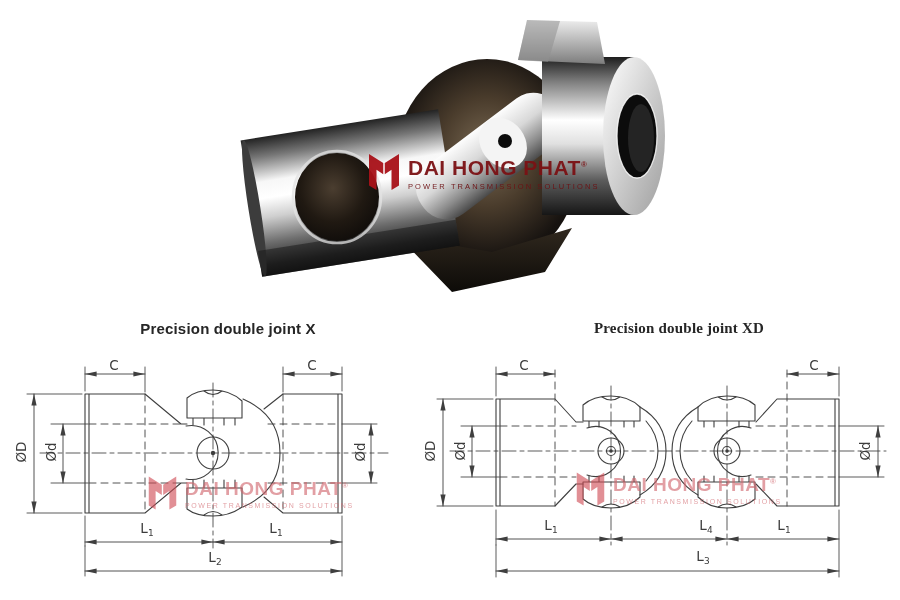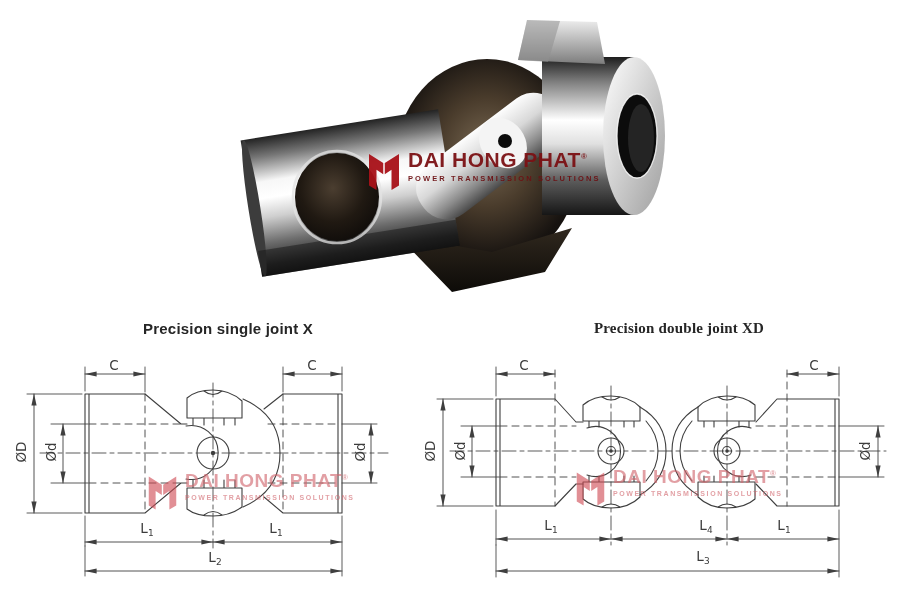--- a/index.html
+++ b/index.html
@@ -24,23 +24,23 @@
   .p-sl1a{left:147px;top:530px}  .p-sl1b{left:276px;top:530px} .p-sl2{left:215px;top:559px}
 
   .p-dc1{left:524px;top:366px}   .p-dc2{left:814px;top:366px}
   .p-dD {left:431px;top:451px}   .p-dd1{left:461px;top:451px}  .p-dd2{left:866px;top:451px}
   .p-dl1a{left:551px;top:527px}  .p-dl4{left:706px;top:527px}  .p-dl1b{left:784px;top:527px}
   .p-dl3{left:703px;top:558px}
 
   
   .wm{position:absolute;display:flex;align-items:flex-start;gap:6px;pointer-events:none;}
   .wm .txt{display:flex;flex-direction:column;}
-  .wm .brand{font-weight:bold;white-space:nowrap;letter-spacing:.5px;}
+  .wm .brand{font-weight:bold;white-space:nowrap;letter-spacing:.5px;margin-top:8px;}
   .wm .brand sup{font-size:8px;}
-  .wm .tag{white-space:nowrap;font-weight:bold;text-align:center;}
+  .wm .tag{white-space:nowrap;font-weight:normal;text-align:center;}
   .wm-photo{left:366px;top:148px;color:#7b1114;opacity:.95;}
   .wm-photo .logo{width:36px;height:48px;color:#a81118;}
   .wm-photo .brand{font-size:21px;}
   .wm-photo .tag{font-size:7.5px;letter-spacing:2.1px;margin-top:2px;color:#6d1013;}
   .wm-faded{color:#d1666d;opacity:.62;}
   .wm-faded .logo{width:33px;height:46px;color:#cf4c55;}
   .wm-faded .brand{font-size:19px;}
   .wm-faded .tag{font-size:7px;letter-spacing:1.6px;margin-top:2px;}
   .wm-single{left:146px;top:470px;}
   .wm-double{left:574px;top:466px;}
@@ -240,21 +240,21 @@
         <path d="M472,426 V477" marker-start="url(#ah)" marker-end="url(#ah)"></path>
         <path d="M878,426 V477" marker-start="url(#ah)" marker-end="url(#ah)"></path>
         <path d="M496,539 H611" marker-start="url(#ah)" marker-end="url(#ah)"></path>
         <path d="M611,539 H727" marker-start="url(#ah)" marker-end="url(#ah)"></path>
         <path d="M727,539 H839" marker-start="url(#ah)" marker-end="url(#ah)"></path>
         <path d="M496,571 H839" marker-start="url(#ah)" marker-end="url(#ah)"></path>
       </g>
     </g>
   </svg>
 
-  <div class="dwg-title t-single">Precision single joint X</div>
+  <div class="dwg-title t-single">Precision double joint X</div>
   <div class="dwg-title t-double">Precision double joint XD</div>
 
   <span class="dim p-sc1">C</span>
   <span class="dim p-sc2">C</span>
   <span class="dim vert p-sD">ØD</span>
   <span class="dim vert p-sd1">Ød</span>
   <span class="dim vert p-sd2">Ød</span>
   <span class="dim p-sl1a"><span>L</span><sub>1</sub></span>
   <span class="dim p-sl1b"><span>L</span><sub>1</sub></span>
   <span class="dim p-sl2"><span>L</span><sub>2</sub></span>

